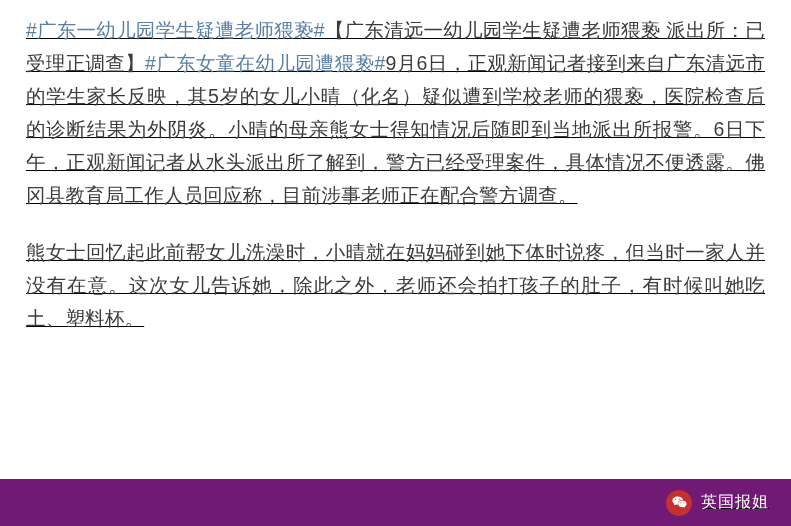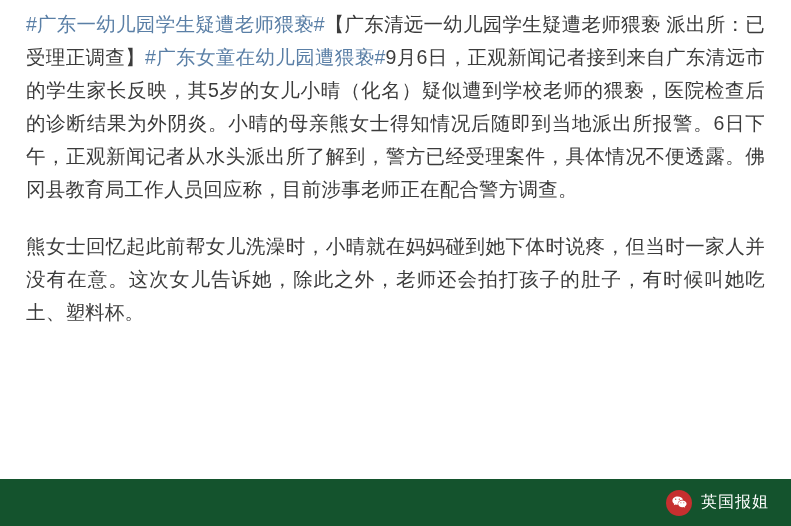--- a/index.html
+++ b/index.html
@@ -8,22 +8,23 @@
   }
   body {
     width: 791px;
     height: 526px;
     background: #ffffff;
     font-family: "Liberation Sans", sans-serif;
     overflow: hidden;
     position: relative;
   }
   .article {
-    padding: 8px 26px 0 26px;
+    padding: 14px 26px 0 26px;
     box-sizing: border-box;
+    text-decoration: underline;
   }
   .para {
     font-size: 19.5px;
     line-height: 33px;
     color: #3b3b3b;
     text-align: justify;
     text-justify: inter-ideograph;
     margin: 0 0 24px 0;
     letter-spacing: 0.2px;
   }
@@ -32,26 +33,27 @@
   }
   .hashtag {
     color: #5a7fa6;
   }
   .footer {
     position: absolute;
     left: 0;
     bottom: 0;
     width: 791px;
     height: 47px;
-    background: #14532d;
+    background: #701a75;
     display: flex;
     align-items: center;
     justify-content: flex-end;
     padding-right: 22px;
     box-sizing: border-box;
+    text-decoration: underline;
   }
   .footer-brand {
     display: flex;
     align-items: center;
     gap: 9px;
   }
   .wechat-badge {
     width: 26px;
     height: 26px;
     border-radius: 50%;

